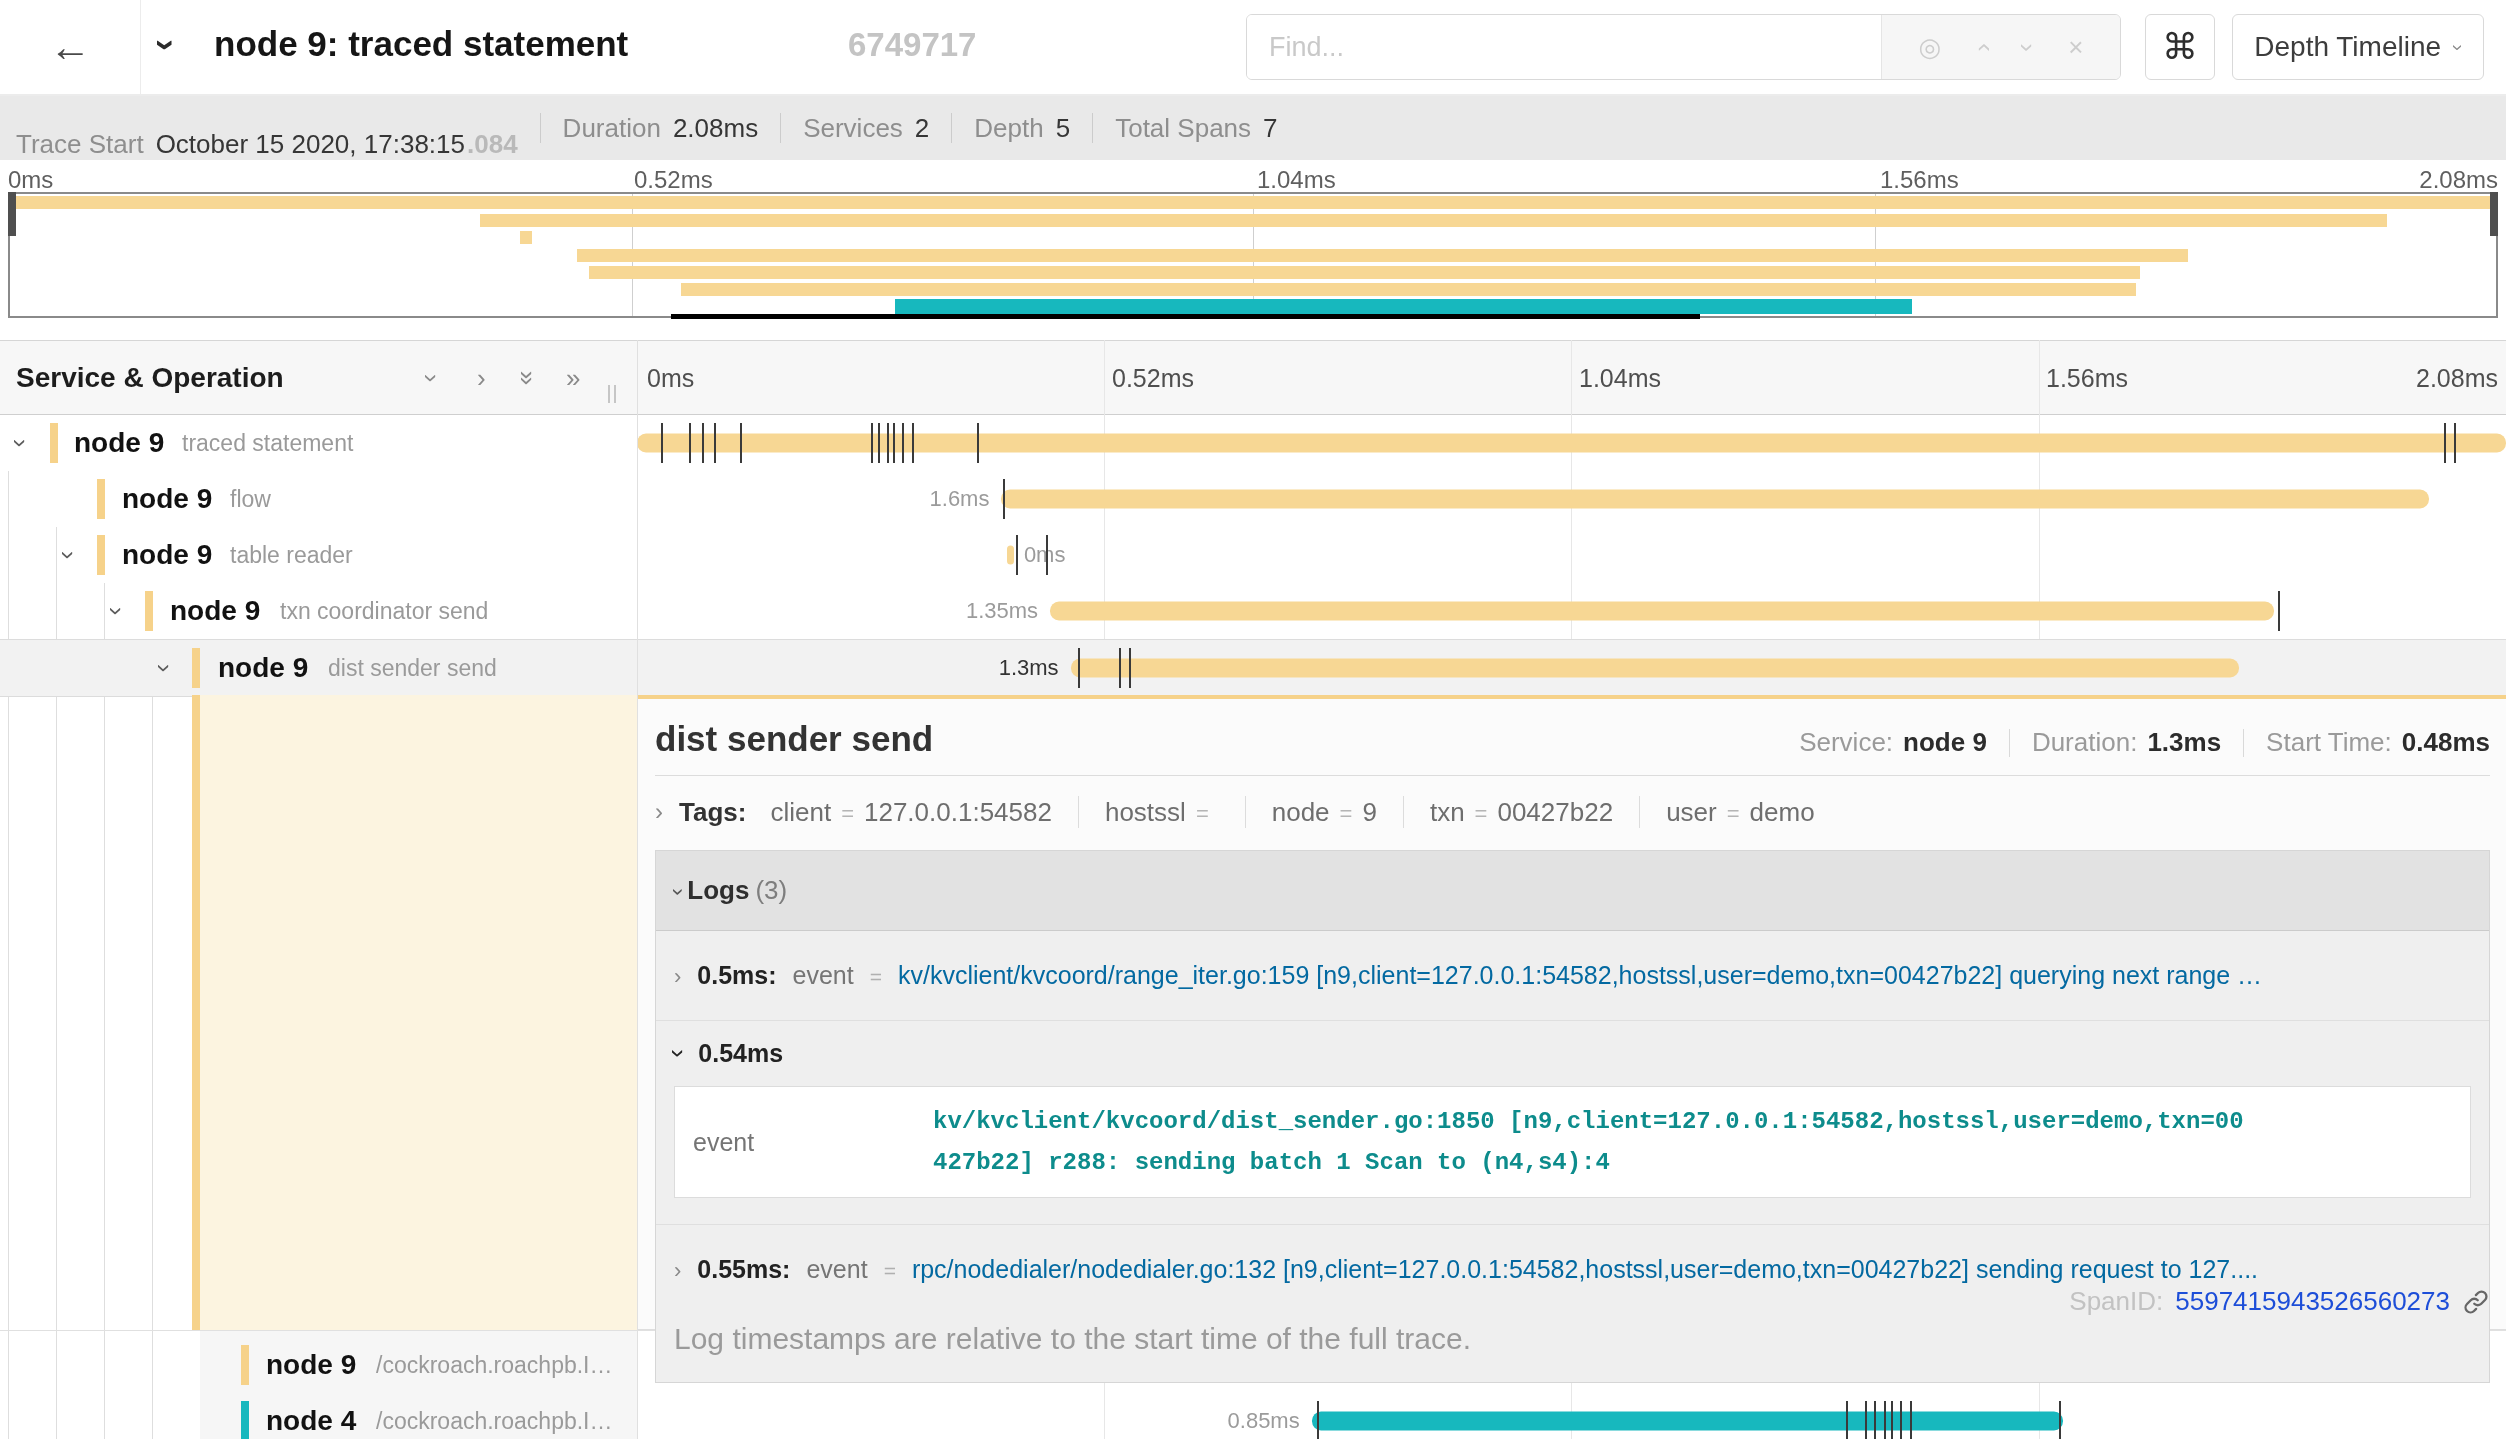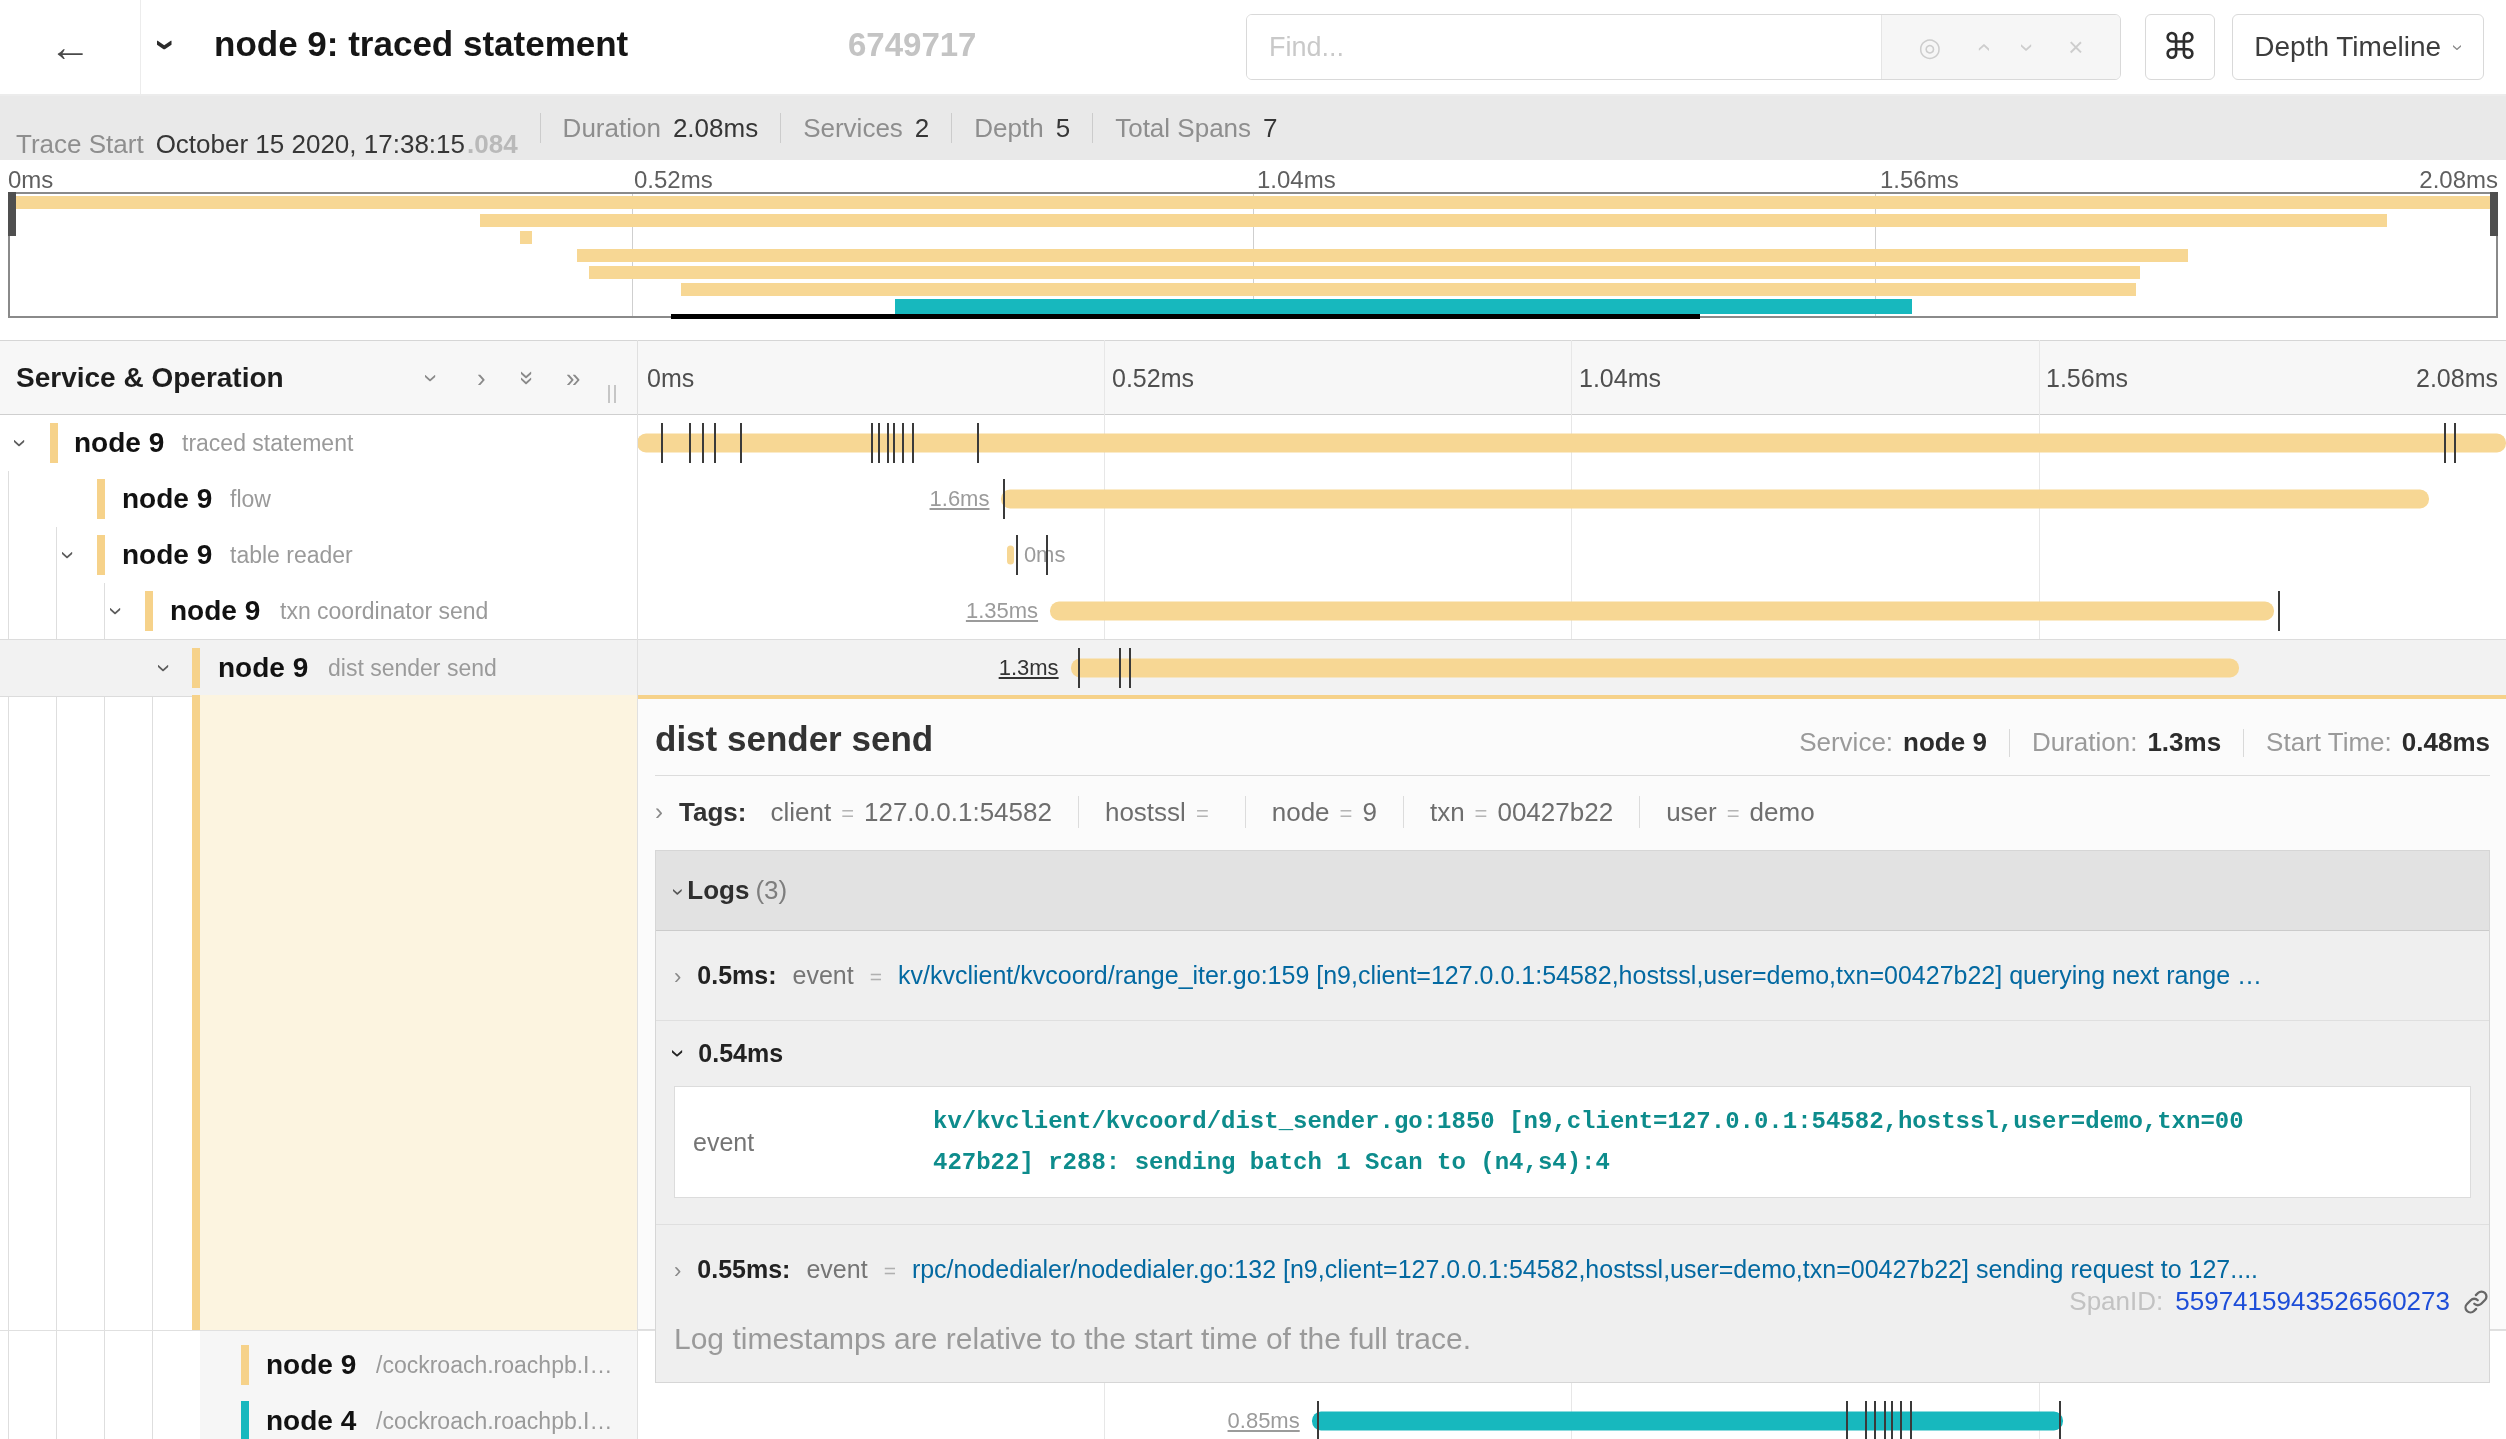--- a/index.html
+++ b/index.html
@@ -77,21 +77,21 @@
   .chev span{display:inline-block;}
   .cbar{position:absolute;width:8px;height:40px;top:50%;transform:translateY(-50%);background:#f6d28a;}
   .cbar.teal{background:#17b8be;}
   .svc{position:absolute;top:50%;transform:translateY(-50%);font-size:28px;font-weight:bold;color:#121212;white-space:nowrap;}
   .op{position:absolute;top:50%;transform:translateY(-50%);font-size:23px;color:#9a9a9a;white-space:nowrap;}
   .bars-area{position:absolute;left:637px;right:0;top:0;bottom:0;}
   .tbar{position:absolute;height:19px;top:50%;transform:translateY(-50%);background:#f7d794;border-radius:9px;z-index:3;}
   .tbar.teal{background:#17b8be;}
   .ltick{position:absolute;top:50%;transform:translateY(-50%);width:2px;height:40px;background:#3a3a3a;z-index:4;}
   .durlabel{position:absolute;top:50%;font-size:22px;color:#9b9b9b;white-space:nowrap;z-index:4;}
-  .durlabel.before{transform:translate(-100%,-50%);text-decoration:underline;}
+  .durlabel.before{transform:translate(-100%,-50%);}
   .durlabel.after{transform:translateY(-50%);}
   .durlabel.dark{color:#333;}
 
   
   .detail{position:absolute;left:0;top:695px;width:2506px;height:635px;z-index:5;}
   .d-tanbar{position:absolute;left:192px;top:0;bottom:0;width:8px;background:#f6d28a;}
   .d-tanblock{position:absolute;left:200px;top:0;bottom:0;width:437px;background:#fcf4e0;}
   .d-panel{position:absolute;left:637px;right:0;top:0;bottom:0;background:#fbfbfb;
            border-bottom:1px solid #dedede;box-sizing:border-box;}
   .d-accent{position:absolute;left:0;right:0;top:0;height:4px;background:#f6d28a;}

